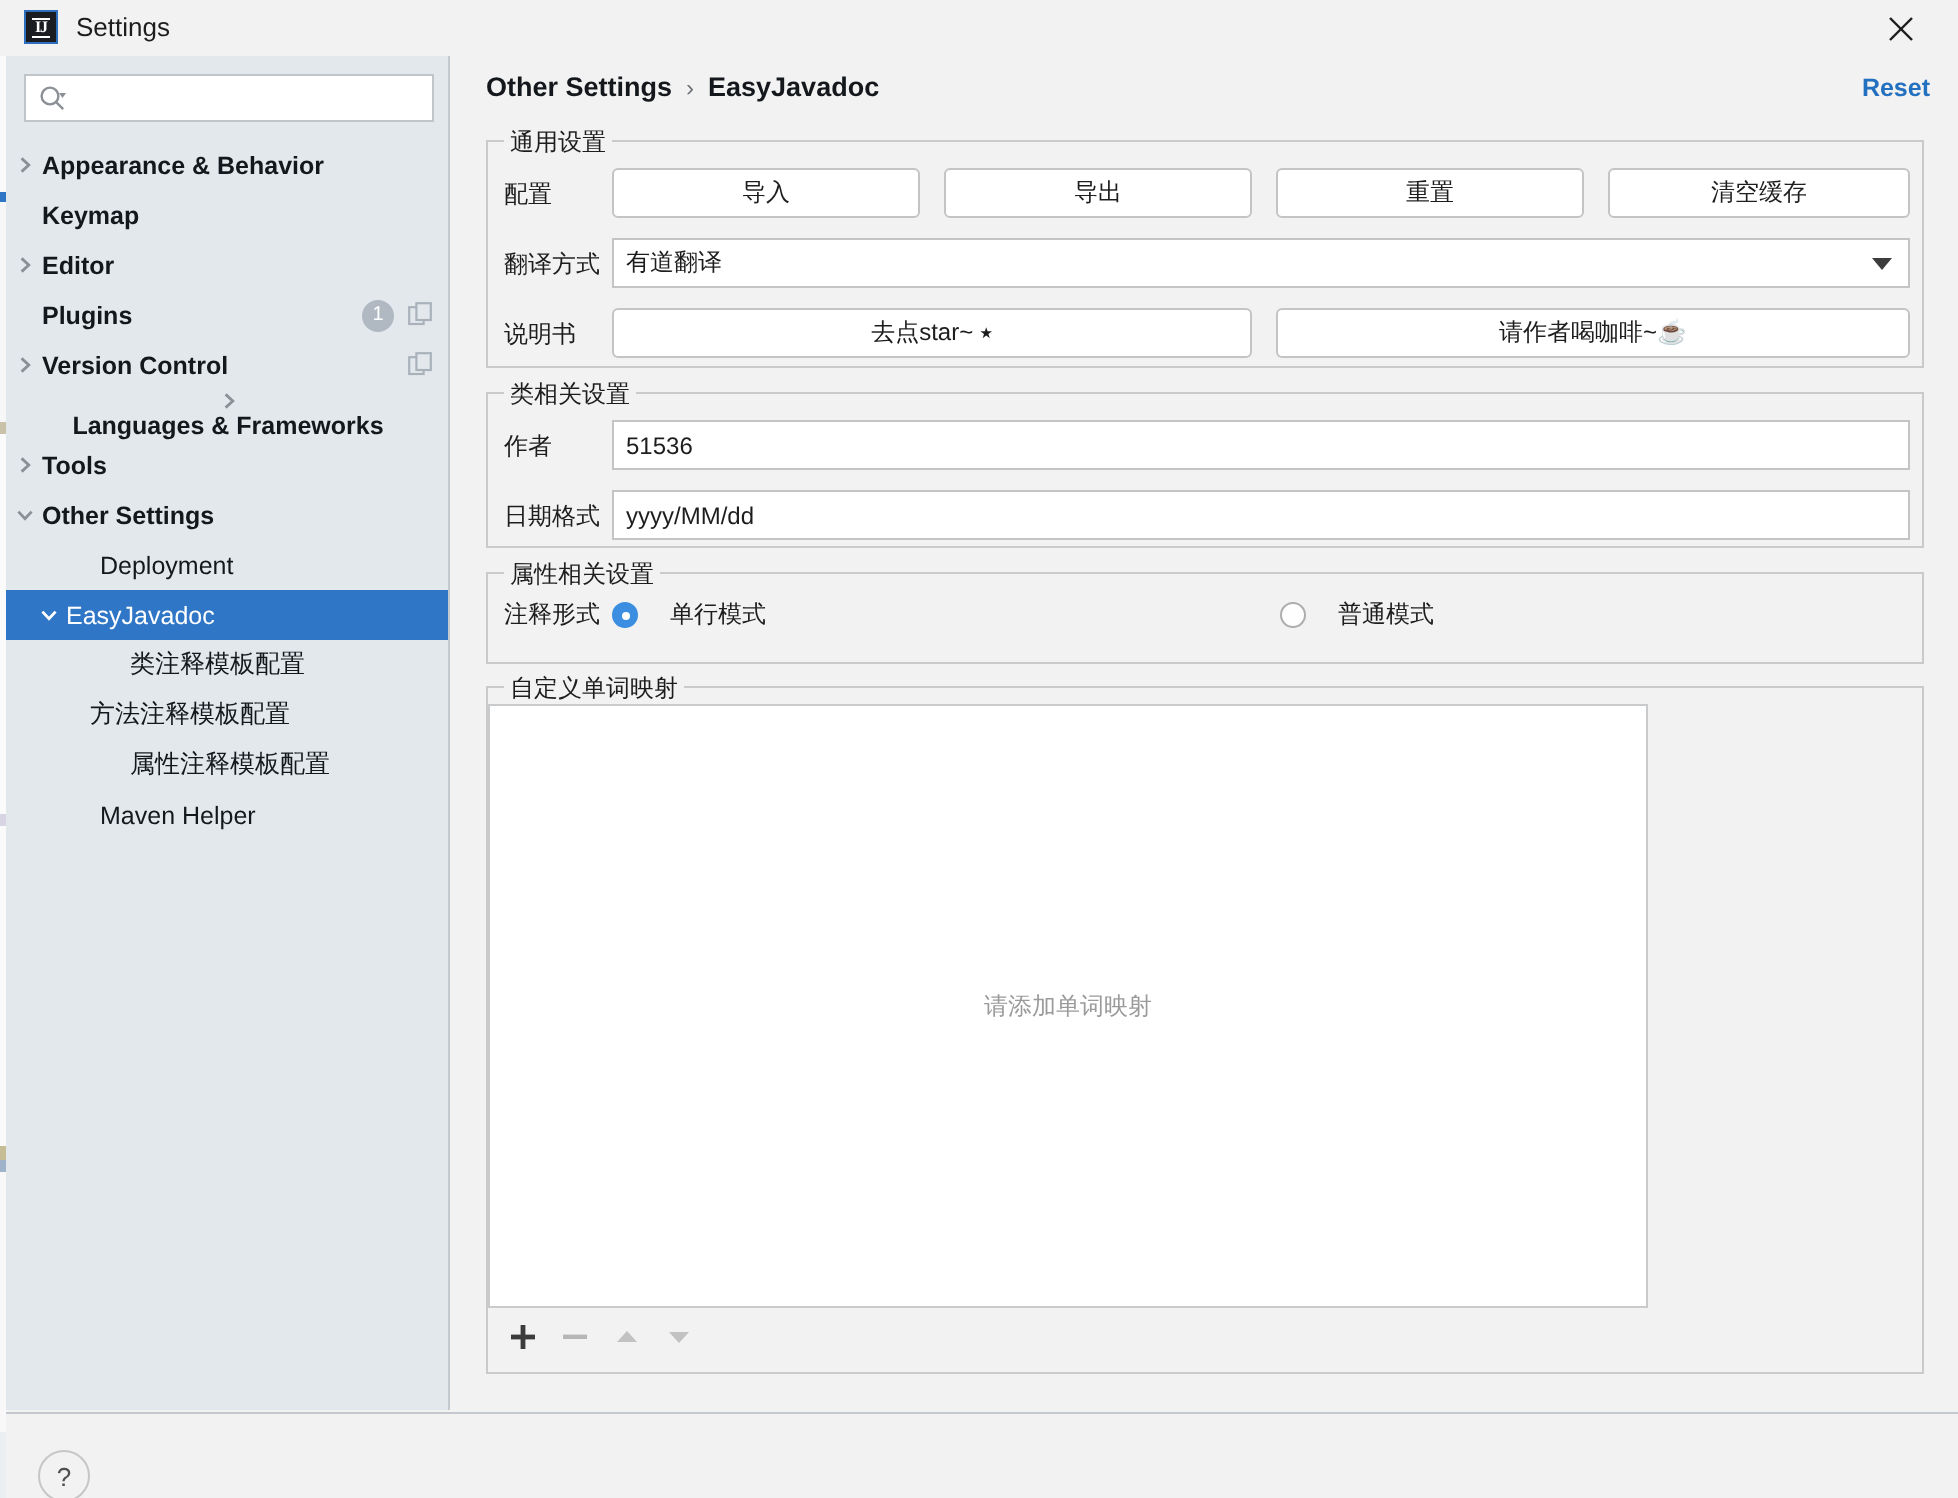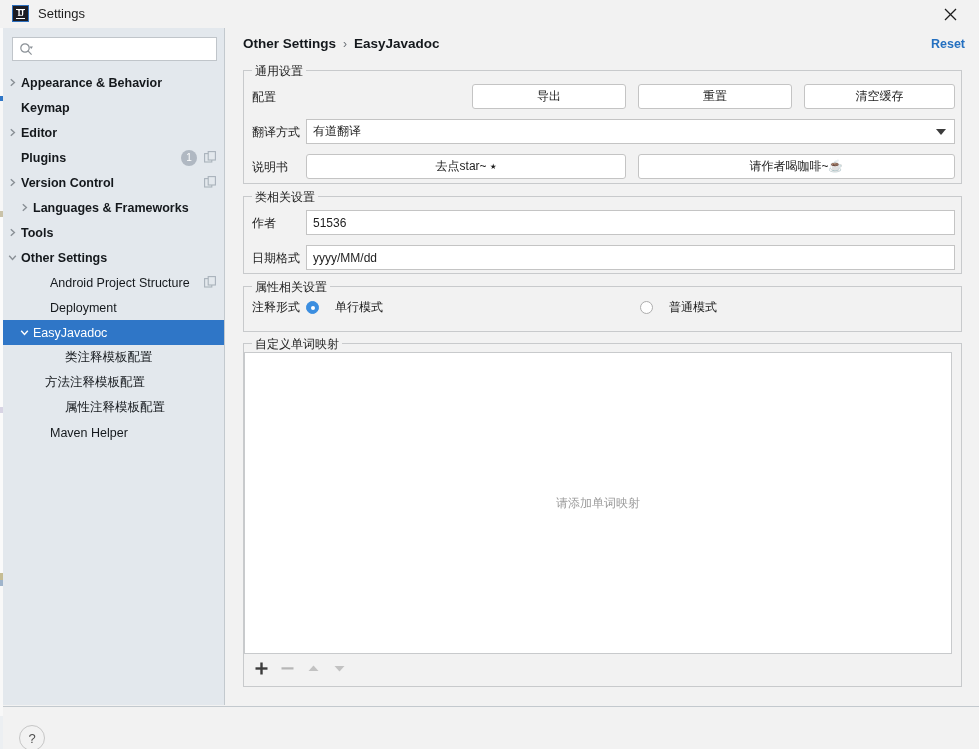--- a/index.html
+++ b/index.html
@@ -321,21 +321,21 @@
             </svg>
           </span>
           <span class="tree-label bold">Version Control</span>
           <span class="copy-icon">
             <svg width="13" height="13" viewBox="0 0 13 13">
               <rect x="0.6" y="2.6" width="7.2" height="8.4" fill="none" stroke="#a9b2bb" stroke-width="1.1"></rect>
               <rect x="4.2" y="0.6" width="7.2" height="8.4" fill="#e3e8ed" stroke="#a9b2bb" stroke-width="1.1"></rect>
             </svg>
           </span>
         </div>
-        <div class="tree-row" style="padding-left: 12px;">
+        <div class="tree-row" style="padding-left: 0px; flex-direction: column;">
           <span class="arrow">
             <svg width="11" height="11" viewBox="0 0 11 11">
               <polyline points="3.8,2.2 7.4,5.5 3.8,8.8" fill="none" stroke="#8a9096" stroke-width="1.4"></polyline>
             </svg>
           </span>
           <span class="tree-label bold">Languages &amp; Frameworks</span>
         </div>
         <div class="tree-row" style="padding-left: 0px;">
           <span class="arrow">
             <svg width="11" height="11" viewBox="0 0 11 11">
@@ -344,30 +344,20 @@
           </span>
           <span class="tree-label bold">Tools</span>
         </div>
         <div class="tree-row" style="padding-left: 0px;">
           <span class="arrow">
             <svg width="11" height="11" viewBox="0 0 11 11">
               <polyline points="2.2,3.8 5.5,7.4 8.8,3.8" fill="none" stroke="#8a9096" stroke-width="1.4"></polyline>
             </svg>
           </span>
           <span class="tree-label bold">Other Settings</span>
-        </div>
-        <div class="tree-row" style="padding-left: 29px;">
-          <span class="arrow"></span>
-          <span class="tree-label">Android Project Structure</span>
-          <span class="copy-icon">
-            <svg width="13" height="13" viewBox="0 0 13 13">
-              <rect x="0.6" y="2.6" width="7.2" height="8.4" fill="none" stroke="#a9b2bb" stroke-width="1.1"></rect>
-              <rect x="4.2" y="0.6" width="7.2" height="8.4" fill="#e3e8ed" stroke="#a9b2bb" stroke-width="1.1"></rect>
-            </svg>
-          </span>
         </div>
         <div class="tree-row" style="padding-left: 29px;">
           <span class="arrow"></span>
           <span class="tree-label">Deployment</span>
         </div>
         <div class="tree-row selected" style="padding-left: 12px;">
           <span class="arrow">
             <svg width="11" height="11" viewBox="0 0 11 11">
               <polyline points="2.2,3.8 5.5,7.4 8.8,3.8" fill="none" stroke="#8a9096" stroke-width="1.4"></polyline>
             </svg>
@@ -400,20 +390,21 @@
       <span class="crumb-sep">›</span>
       <span>EasyJavadoc</span>
     </div>
     <div class="reset-link">Reset</div>
 
     <div class="group" style="left:17px; top:42px; width:719px; height:114px;">
       <div class="group-title">通用设置</div>
 
       <div class="row-label" style="left:8px; top:18px;">配置</div>
 
+      <div class="btn" style="left:62px; top:13px; width:154px; height:25px;">导入</div>
       <div class="btn" style="left:228px; top:13px; width:154px; height:25px;">导出</div>
       <div class="btn" style="left:394px; top:13px; width:154px; height:25px;">重置</div>
       <div class="btn" style="left:560px; top:13px; width:151px; height:25px;">清空缓存</div>
 
       <div class="row-label" style="left:8px; top:53px;">翻译方式</div>
       <div class="combo" style="left:62px; top:48px; width:649px; height:25px;">
         <span>有道翻译</span>
         <span class="caret"></span>
       </div>
 
@@ -447,21 +438,21 @@
       </div>
       <div class="radio-wrap" style="left:396px; top:12px;">
         <span class="radio"></span>
         <span>普通模式</span>
       </div>
     </div>
 
     <div class="group" style="left:17px; top:315px; width:719px; height:344px;">
       <div class="group-title">自定义单词映射</div>
 
-      <div class="list-area" style="left:0px; top:8px; width:708px; height:302px;">
+      <div class="list-area" style="left:0px; top:8px; width:580px; height:302px;">
         <span class="list-empty">请添加单词映射</span>
       </div>
 
       <div class="list-toolbar" style="left:4px; top:312px;">
         <div class="tb-btn">
           <svg width="15" height="15" viewBox="0 0 15 15" aria-hidden="true">
             <rect x="6.3" y="1.5" width="2.4" height="12" fill="#3c3c3c"></rect>
             <rect x="1.5" y="6.3" width="12" height="2.4" fill="#3c3c3c"></rect>
           </svg>
         </div>

